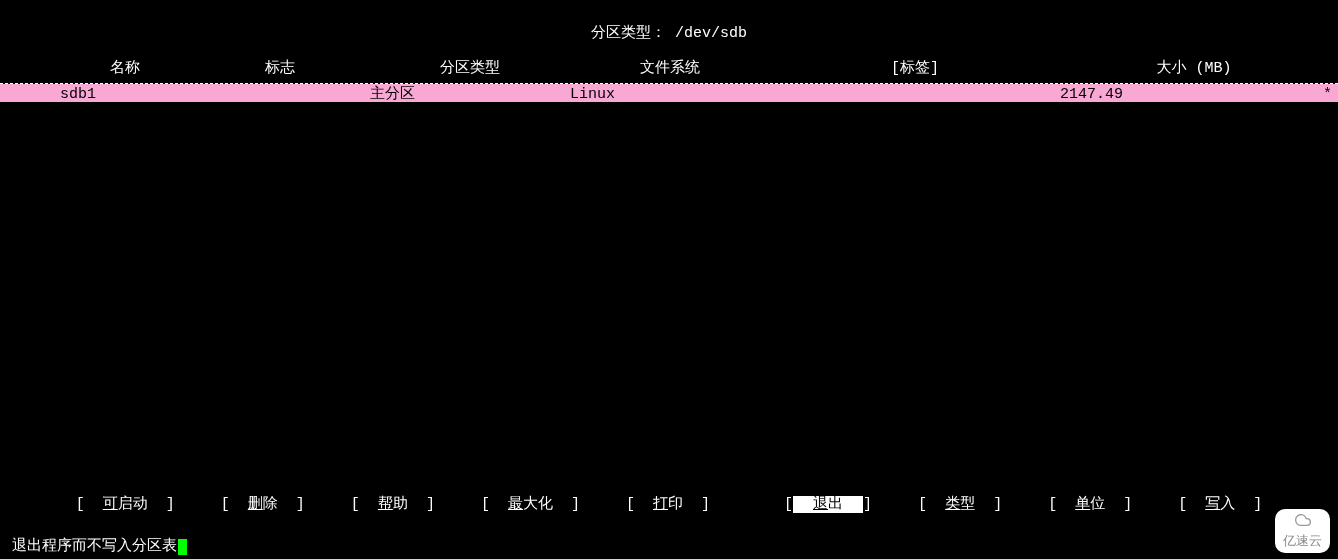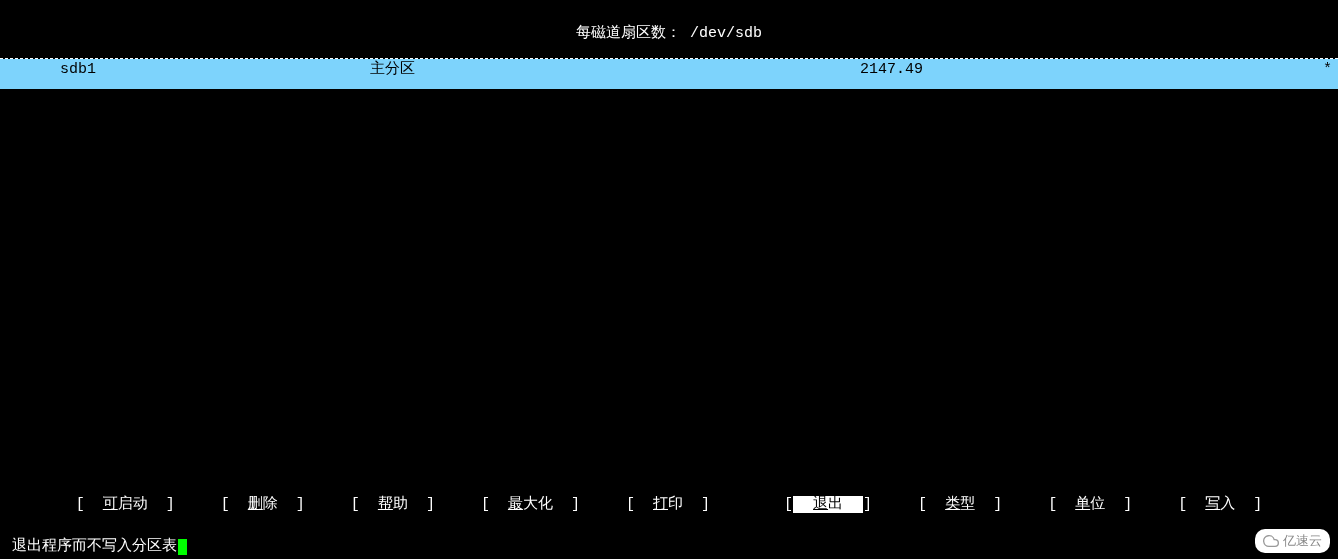--- a/index.html
+++ b/index.html
@@ -43,24 +43,24 @@
     }
     .divider {
       width: 100%;
       border: none;
       border-top: 1px dashed #ffffff;
       margin: 6px 0 0 0;
     }
     .table-row {
       display: flex;
       width: 100%;
-      background: #7dd3fc;
+      background: #f9a8d4;
       color: #000000;
       padding: 0 10px;
-      height: 30px;
+      height: 18px;
       line-height: 22px;
       position: relative;
     }
     .table-row span {
       text-align: left;
     }
     .row-star {
       position: absolute;
       right: 6px;
       color: #000000;
@@ -120,42 +120,52 @@
       bottom: 6px;
       background: #ffffff;
       color: #888888;
       font-size: 13px;
       padding: 3px 8px;
       border-radius: 10px;
       display: flex;
       align-items: center;
       gap: 4px;
       font-family: sans-serif;
+      flex-direction: column;
     }
     .watermark-icon {
       width: 16px;
       height: 16px;
     }
   </style>
 </head>
 <body>
 
 <div class="terminal">
 
   <div class="header-block">
     <div class="header-line" style="height:15px;"></div>
-    <div class="header-line"><span>每磁道扇区数：</span> <span>/dev/sdb</span></div>
+    <div class="header-line"><span>分区类型：</span> <span>/dev/sdb</span></div>
   </div>
 
   <div class="table-area">
+    <div class="col-headers">
+      <span class="c1">名称</span>
+      <span class="c2">标志</span>
+      <span class="c3">分区类型</span>
+      <span class="c4">文件系统</span>
+      <span class="c5">[标签]</span>
+      <span class="c6">大小 (MB)</span>
+    </div>
     <hr class="divider">
     <div class="table-row">
       <span class="c1" style="text-align:left;">sdb1</span>
       <span class="c2"></span>
       <span class="c3">主分区</span>
+      <span class="c4">Linux</span>
       <span class="c5"></span>
       <span class="c6">2147.49</span>
       <span class="row-star">*</span>
     </div>
   </div>
 
   <div class="menu-bar" id="menu-bar">
       <div class="menu-item"><span class="bracket">[</span>  <span class="hotkey">可</span>启动  <span class="bracket">]</span></div>
       <div class="menu-item"><span class="bracket">[</span>  <span class="hotkey">删</span>除  <span class="bracket">]</span></div>
       <div class="menu-item"><span class="bracket">[</span>  <span class="hotkey">帮</span>助  <span class="bracket">]</span></div>

